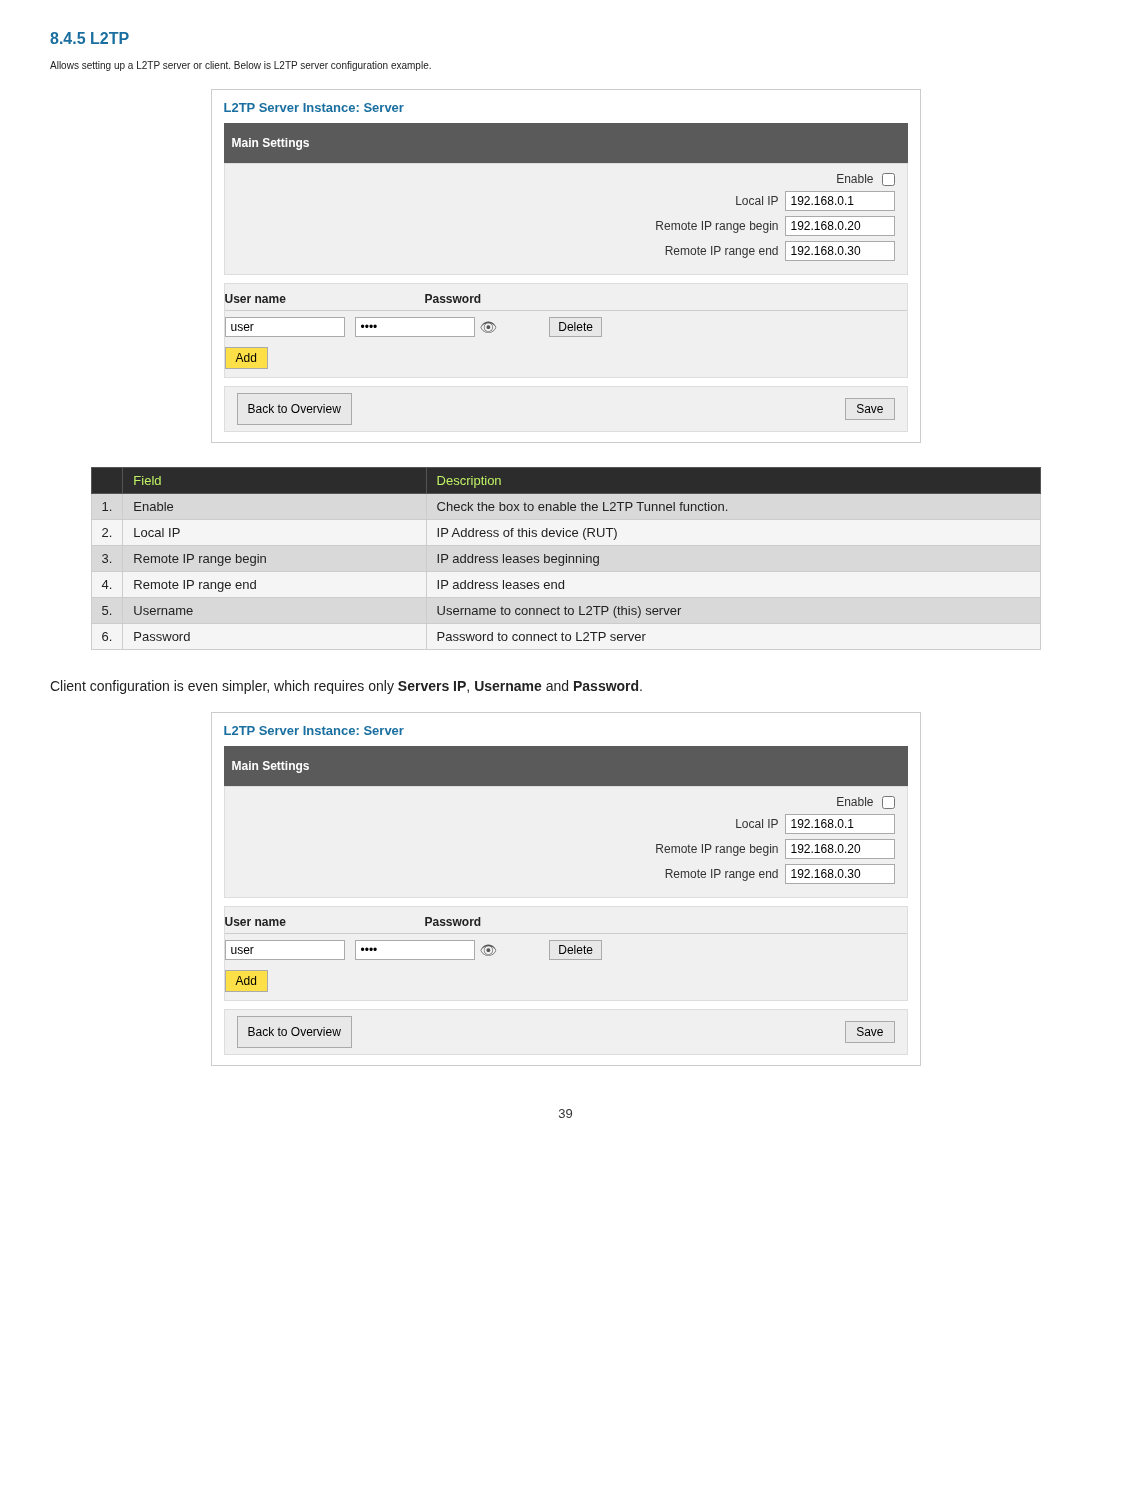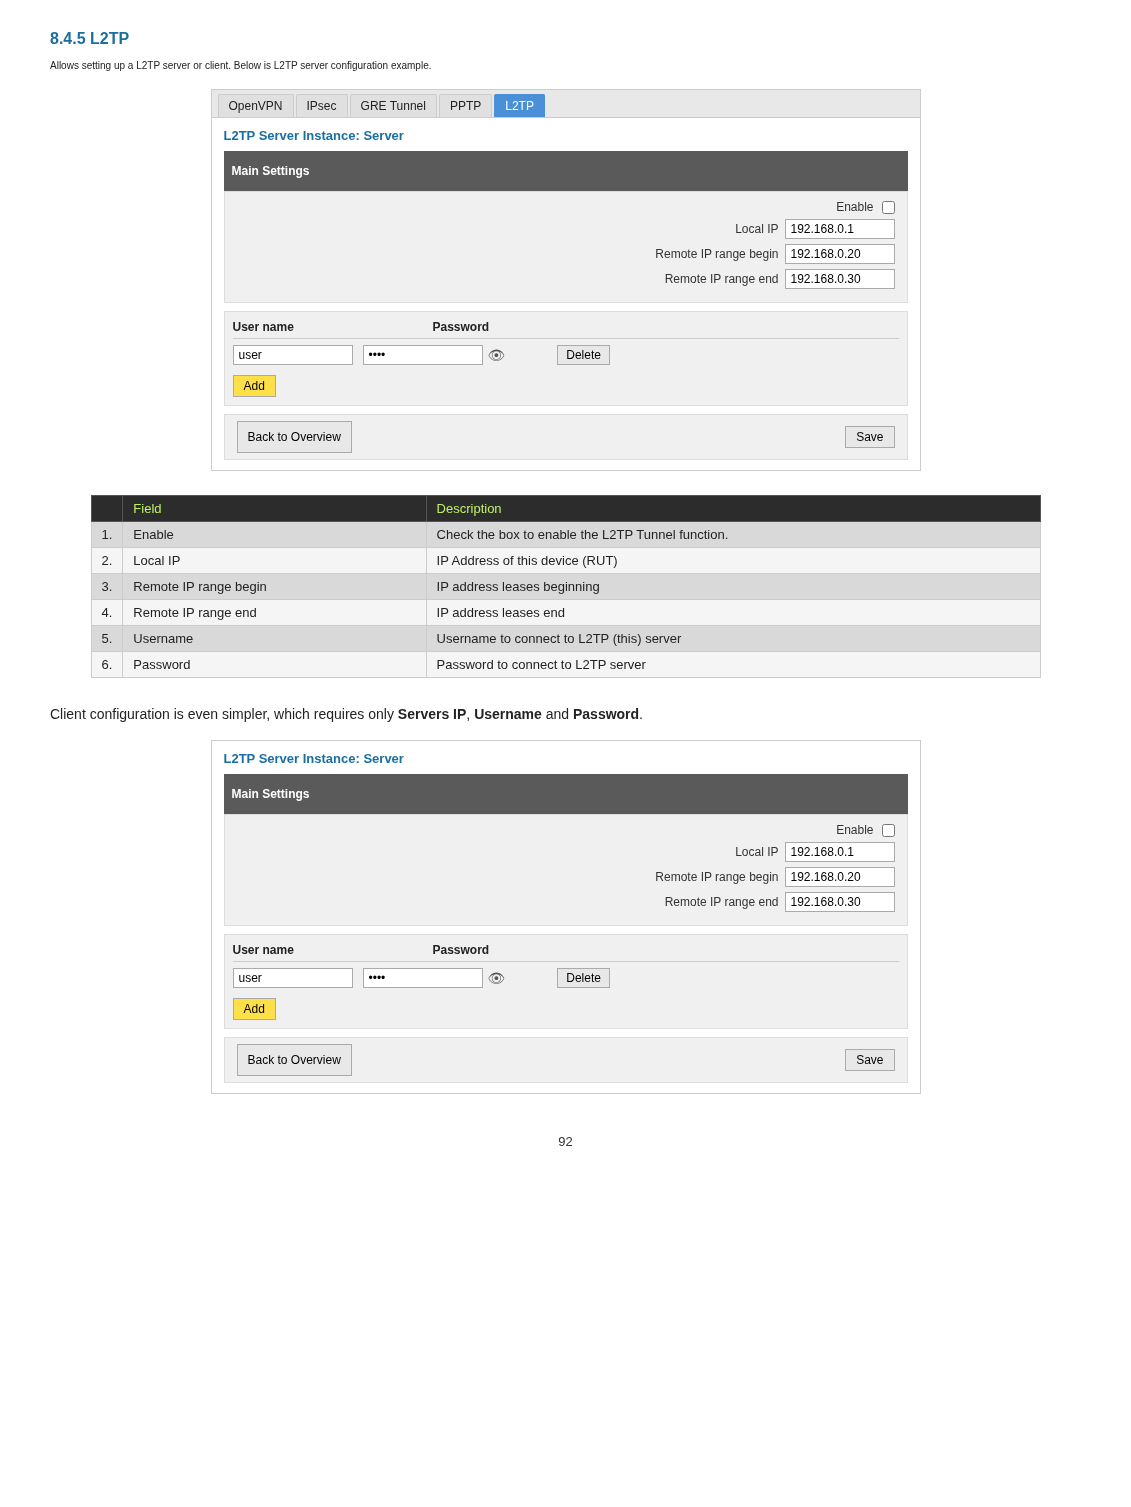--- a/index.html
+++ b/index.html
@@ -111,21 +111,21 @@
     }
 
     .form-checkbox {
       margin-left: 2px;
     }
 
     
     .user-table-section {
       background: #f0f0f0;
       border: 1px solid #ddd;
-      padding: 8px 8px;
+      padding: 8px 0;
       margin-bottom: 8px;
     }
 
     .user-table-header {
       display: flex;
       font-size: 12px;
       font-weight: bold;
       border-bottom: 1px solid #ccc;
       padding-bottom: 4px;
       margin-bottom: 6px;
@@ -268,27 +268,20 @@
   </style>
 </head>
 <body>
 
 <h2>8.4.5 L2TP</h2>
 
 <p class="intro-text">Allows setting up a L2TP server or client.  Below is L2TP server configuration example.</p>
 
 <div class="panel-box">
 
-  <div class="tab-bar">
-    <div class="tab">OpenVPN</div>
-    <div class="tab">IPsec</div>
-    <div class="tab">GRE Tunnel</div>
-    <div class="tab">PPTP</div>
-    <div class="tab active">L2TP</div>
-  </div>
 
   <div class="panel-content">
 
     <div class="instance-title">L2TP Server Instance: Server</div>
 
     <div class="section-header">Main Settings</div>
 
     <div class="form-section">
 
       <div class="form-row">
@@ -427,13 +420,13 @@
       </div>
     </div>
 
     <div class="panel-footer">
       <button class="back-btn">Back to Overview</button>
       <button class="save-btn">Save</button>
     </div>
   </div>
 </div>
 
-<div class="page-num">92</div>
+<div class="page-num">39</div>
 
 </body></html>

